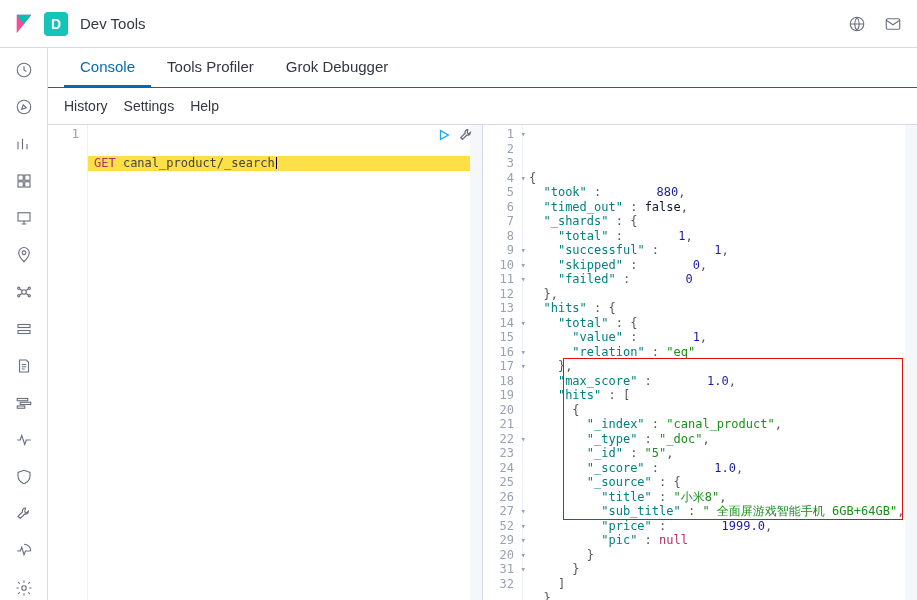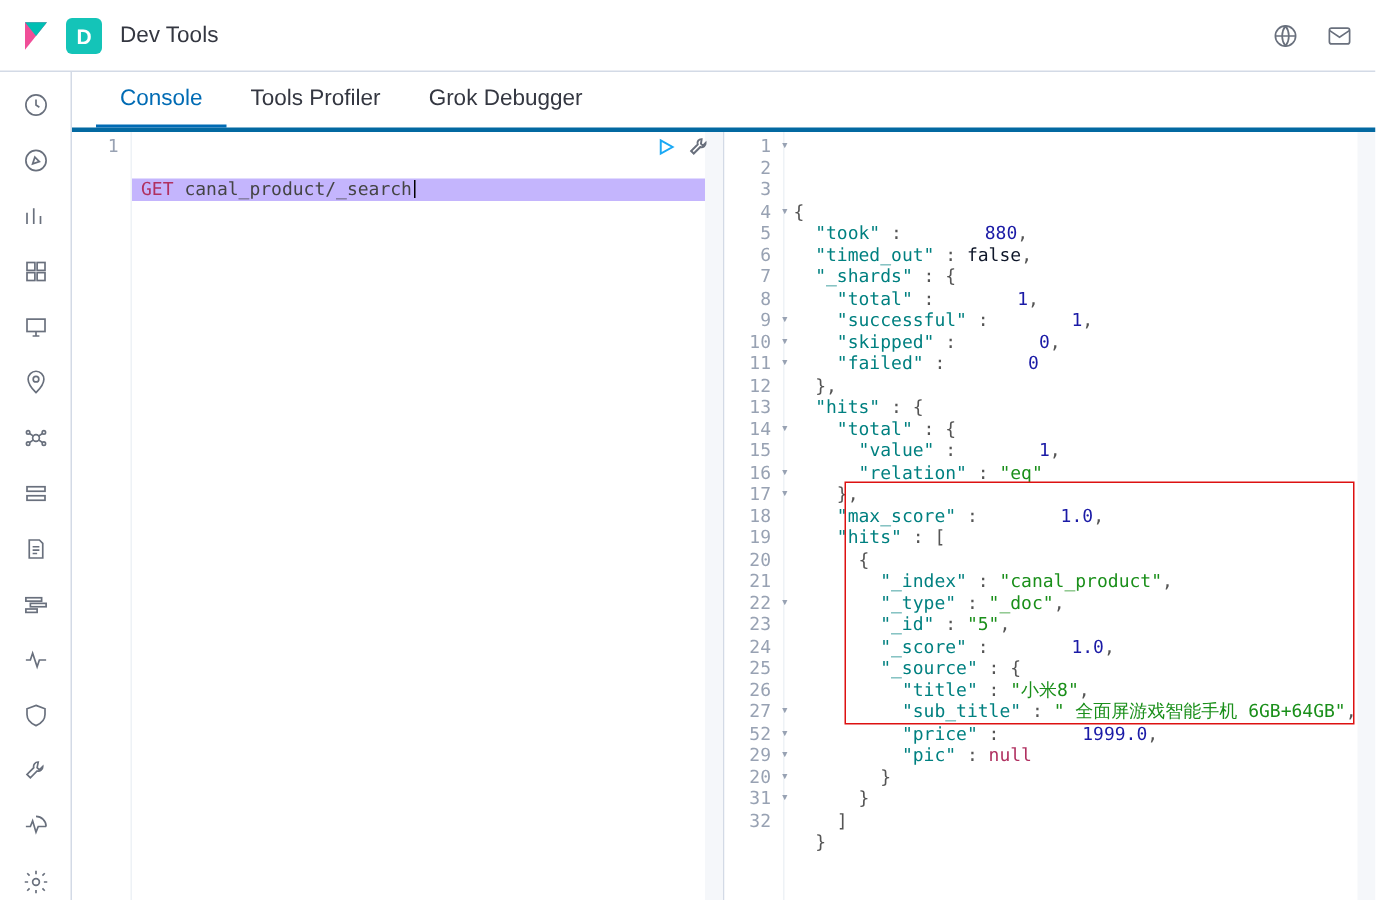--- a/index.html
+++ b/index.html
@@ -14,39 +14,39 @@
 .top-icon { width: 24px; height: 24px; display: flex; align-items: center; justify-content: center; color: #69707d; cursor: pointer; }
 
 
 .main { display: flex; height: calc(600px - 48px); }
 .side-rail { width: 48px; border-right: 1px solid #d3dae6; display: flex; flex-direction: column; align-items: center; padding-top: 10px; gap: 14px; }
 .rail-icon { width: 24px; height: 24px; color: #69707d; display: flex; align-items: center; justify-content: center; cursor: pointer; }
 
 .content { flex: 1; display: flex; flex-direction: column; min-width: 0; }
 
 
-.tabs { display: flex; border-bottom: 3px solid #0369a1; padding-left: 16px; height: 40px; align-items: stretch; }
+.tabs { display: flex; border-bottom: 1px solid #0369a1; padding-left: 16px; height: 40px; align-items: stretch; }
 .tab { padding: 0 16px; display: flex; align-items: center; color: #343741; font-size: 15px; cursor: pointer; border-bottom: 2px solid transparent; }
 .tab.active { color: #006bb4; border-bottom-color: #006bb4; }
 
 
 .submenu { display: flex; gap: 16px; padding: 10px 16px; border-bottom: 1px solid #d3dae6; font-size: 14px; color: #343741; }
 .submenu-item { cursor: pointer; }
 
 
 .editor-wrap { flex: 1; display: flex; min-height: 0; }
 .pane { flex: 1; display: flex; min-width: 0; position: relative; }
 .pane-left { border-right: 1px solid #d3dae6; }
 .gutter { width: 40px; background: #fff; text-align: right; padding: 2px 8px 2px 4px; color: #98a2b3; font-family: "Consolas","Menlo",monospace; font-size: 12px; line-height: 14.5px; user-select: none; border-right: 1px solid #eef2f6; }
 .gutter .ln { height: 14.5px; }
 .gutter .fold { position: relative; }
 .gutter .fold::after { content: "▾"; position: absolute; right: -12px; top: 0; font-size: 9px; color: #98a2b3; }
 .code { flex: 1; font-family: "Consolas","Menlo",monospace; font-size: 12px; line-height: 14.5px; padding: 2px 6px; white-space: pre; overflow: hidden; position: relative; }
 .cl { height: 14.5px; }
-.left-first-line { background: #c4b5fd; display: flex; align-items: center; height: 14.5px; padding: 0 6px; margin: 2px 0 0 0; }
+.left-first-line { background: #fde047; display: flex; align-items: center; height: 14.5px; padding: 0 6px; margin: 2px 0 0 0; }
 .cursor { display: inline-block; width: 1px; height: 12px; background: #000; vertical-align: middle; margin-left: 1px; }
 
 
 .pane-actions { position: absolute; top: 2px; right: 8px; display: flex; gap: 6px; z-index: 5; }
 .pane-action { width: 16px; height: 16px; color: #006bb4; cursor: pointer; display: flex; align-items: center; justify-content: center; }
 
 
 .tk-method { color: #b03060; }
 .tk-path { color: #444; }
 .tk-punc { color: #555; }
@@ -189,20 +189,25 @@
   </div>
 
   <div class="content">
 
     <div class="tabs">
       <div class="tab active">Console</div>
       <div class="tab">Tools Profiler</div>
       <div class="tab">Grok Debugger</div>
     </div>
 
+    <div class="submenu">
+      <span class="submenu-item">History</span>
+      <span class="submenu-item">Settings</span>
+      <span class="submenu-item">Help</span>
+    </div>
 
     <div class="editor-wrap">
 
       <div class="pane pane-left">
         <div class="gutter">
           <div class="ln">1</div>
         </div>
         <div class="code" style="padding:0;">
           <div class="left-first-line cl">
             <span class="tk-method">GET</span><span>&nbsp;</span><span class="tk-path">canal_product/_search</span><span class="cursor"></span>

